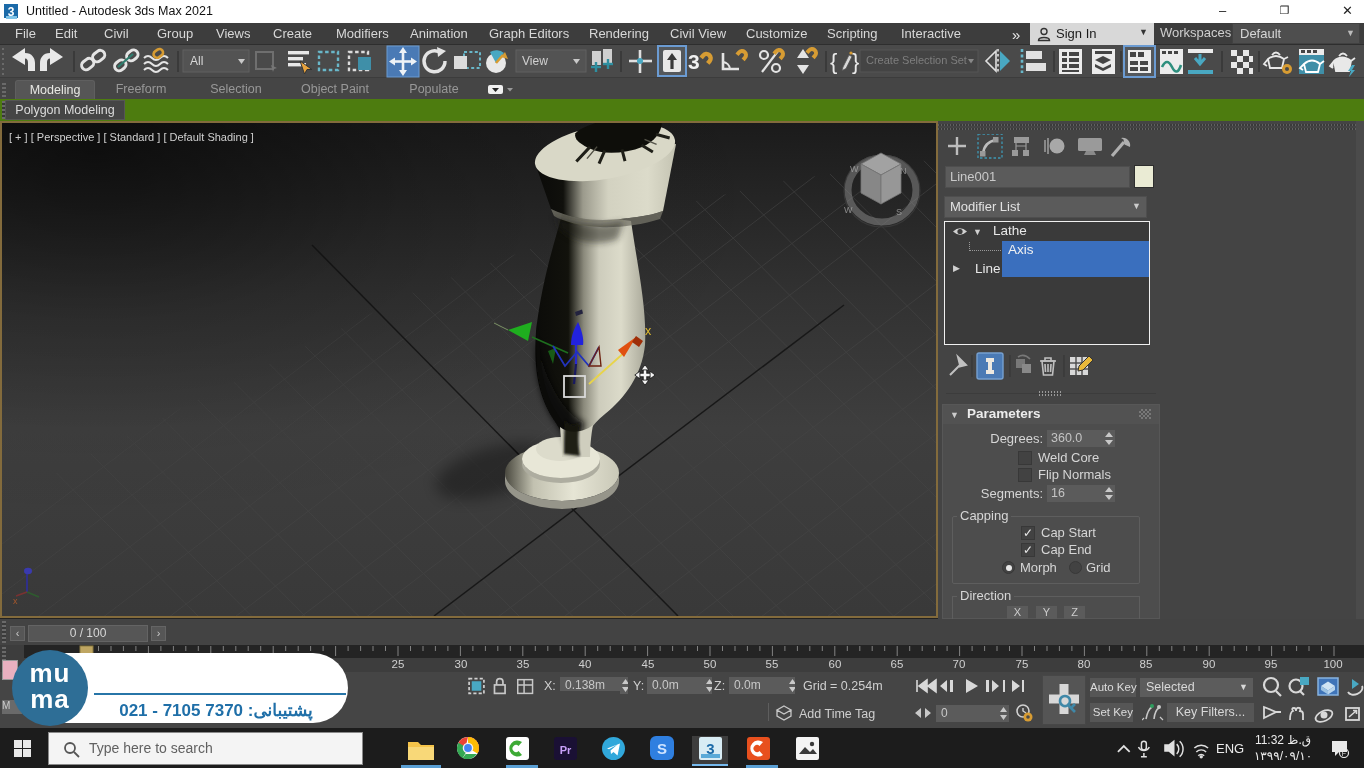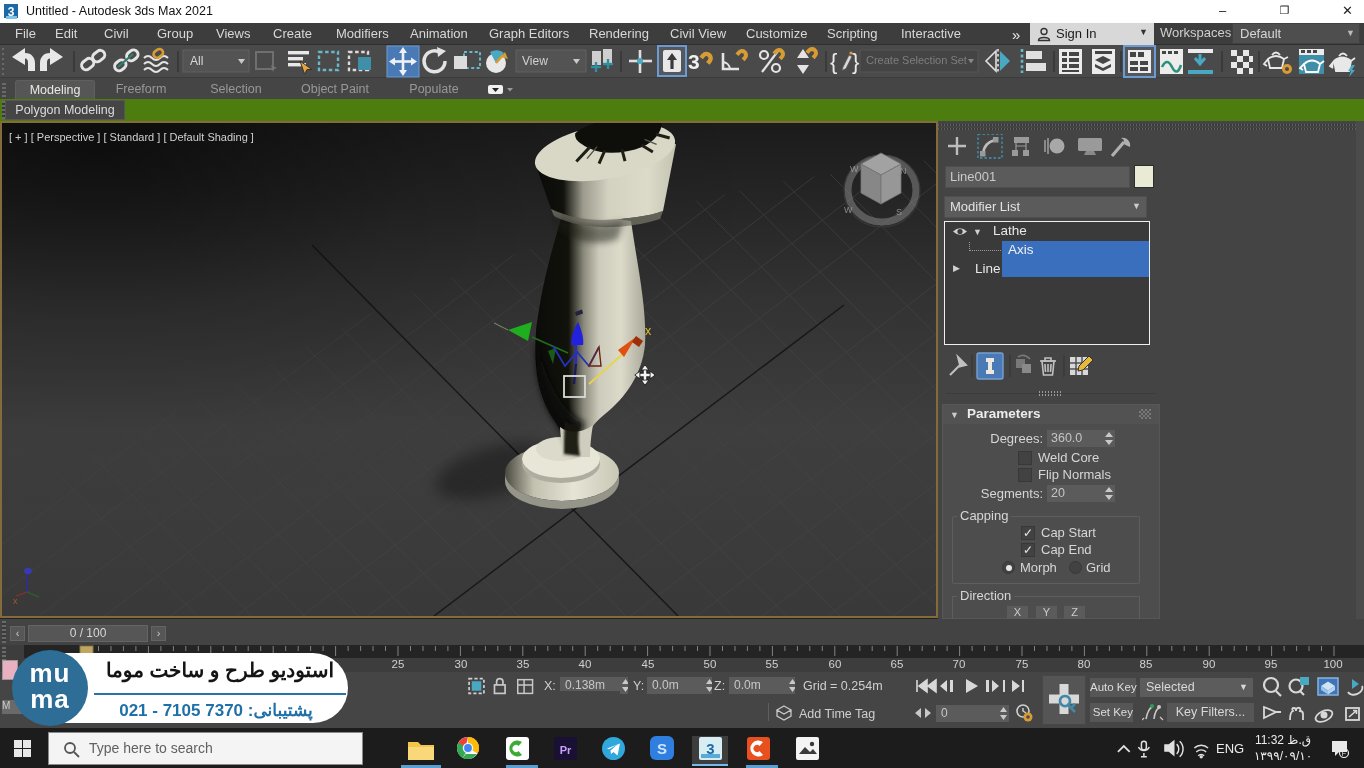--- a/index.html
+++ b/index.html
@@ -614,21 +614,21 @@
       <div class="abs" style="left:104px;top:25px;width:56px;height:17px;background:#5b5b5b;font-size:12.5px;color:#c4c4c4;padding:1px 0 0 4px;">360.0</div>
       <svg class="abs" style="left:160px;top:25px" width="12" height="17">
           <rect width="12" height="17" fill="#5b5b5b"></rect>
           <path d="M6 2 l4 5 l-8 0 z M6 15 l4 -5 l-8 0 z" fill="#c8c8c8"></path>
         </svg>
       <div class="abs" style="left:75px;top:46px;width:14px;height:14px;background:#424242;border:1px solid #383838;"></div>
       <div class="abs" style="left:95px;top:45px;font-size:13px;color:#d6d6d6;">Weld Core</div>
       <div class="abs" style="left:75px;top:63px;width:14px;height:14px;background:#424242;border:1px solid #383838;"></div>
       <div class="abs" style="left:95px;top:62px;font-size:13px;color:#d6d6d6;">Flip Normals</div>
       <div class="abs" style="left:24px;top:81px;width:76px;font-size:13px;color:#d6d6d6;text-align:right;">Segments:</div>
-      <div class="abs" style="left:104px;top:80px;width:56px;height:17px;background:#5b5b5b;font-size:12.5px;color:#c4c4c4;padding:1px 0 0 4px;">20</div>
+      <div class="abs" style="left:104px;top:80px;width:56px;height:17px;background:#5b5b5b;font-size:12.5px;color:#c4c4c4;padding:1px 0 0 4px;">16</div>
       <svg class="abs" style="left:160px;top:80px" width="12" height="17">
           <rect width="12" height="17" fill="#5b5b5b"></rect>
           <path d="M6 2 l4 5 l-8 0 z M6 15 l4 -5 l-8 0 z" fill="#c8c8c8"></path>
         </svg>
 
       <div class="abs" style="left:9px;top:111px;width:188px;height:68px;border:1px solid #5e5e5e;border-radius:2px;"></div>
       <div class="abs" style="left:14px;top:103px;font-size:13px;color:#d6d6d6;background:#4d4d4d;padding:0 3px;">Capping</div>
       <div class="abs" style="left:78px;top:121px;width:14px;height:14px;background:#424242;border:1px solid #383838;color:#e8e8e8;font-size:12px;line-height:13px;text-align:center;">✓</div>
       <div class="abs" style="left:98px;top:120px;font-size:13px;color:#d6d6d6;">Cap Start</div>
       <div class="abs" style="left:78px;top:138px;width:14px;height:14px;background:#424242;border:1px solid #383838;color:#e8e8e8;font-size:12px;line-height:13px;text-align:center;">✓</div>
@@ -1001,18 +1001,17 @@
       </svg>
   </div>
 
   <div class="abs" style="left:2px;top:660px;width:16px;height:20px;background:#e8b0c0;border:1px solid #999;"></div>
   <div class="abs" style="left:2px;top:700px;width:20px;height:14px;background:#6a6a6a;color:#ccc;font-size:10px;">M</div>
 
   <div class="abs" id="watermark" style="left:12px;top:650px;width:336px;height:76px;">
     <div class="abs" style="left:24px;top:3px;width:312px;height:70px;background:#ffffff;border-radius:0 36px 36px 0;"></div>
     <div class="abs" style="left:0;top:0;width:76px;height:76px;border-radius:50%;background:#2e6e96;"></div>
     <div class="abs" style="left:0px;top:10px;width:76px;text-align:center;color:#fff;font-weight:bold;font-size:26px;line-height:26px;letter-spacing:1px;">mu<br>ma</div>
-    <div class="abs" style="left:80px;top:8px;width:256px;text-align:center;font-size:20px;font-weight:bold;color:#141414;" dir="rtl">استودیو طرح و ساخت موما</div>
     <div class="abs" style="left:82px;top:43px;width:252px;height:2px;background:#2775a8;"></div>
     <div class="abs" style="left:84px;top:50px;width:240px;text-align:center;font-size:17px;font-weight:bold;color:#1f6fa8;" dir="rtl">پشتیبانی: 7370 7105 - 021</div>
   </div>
 
 </div>
 
 </body></html>

